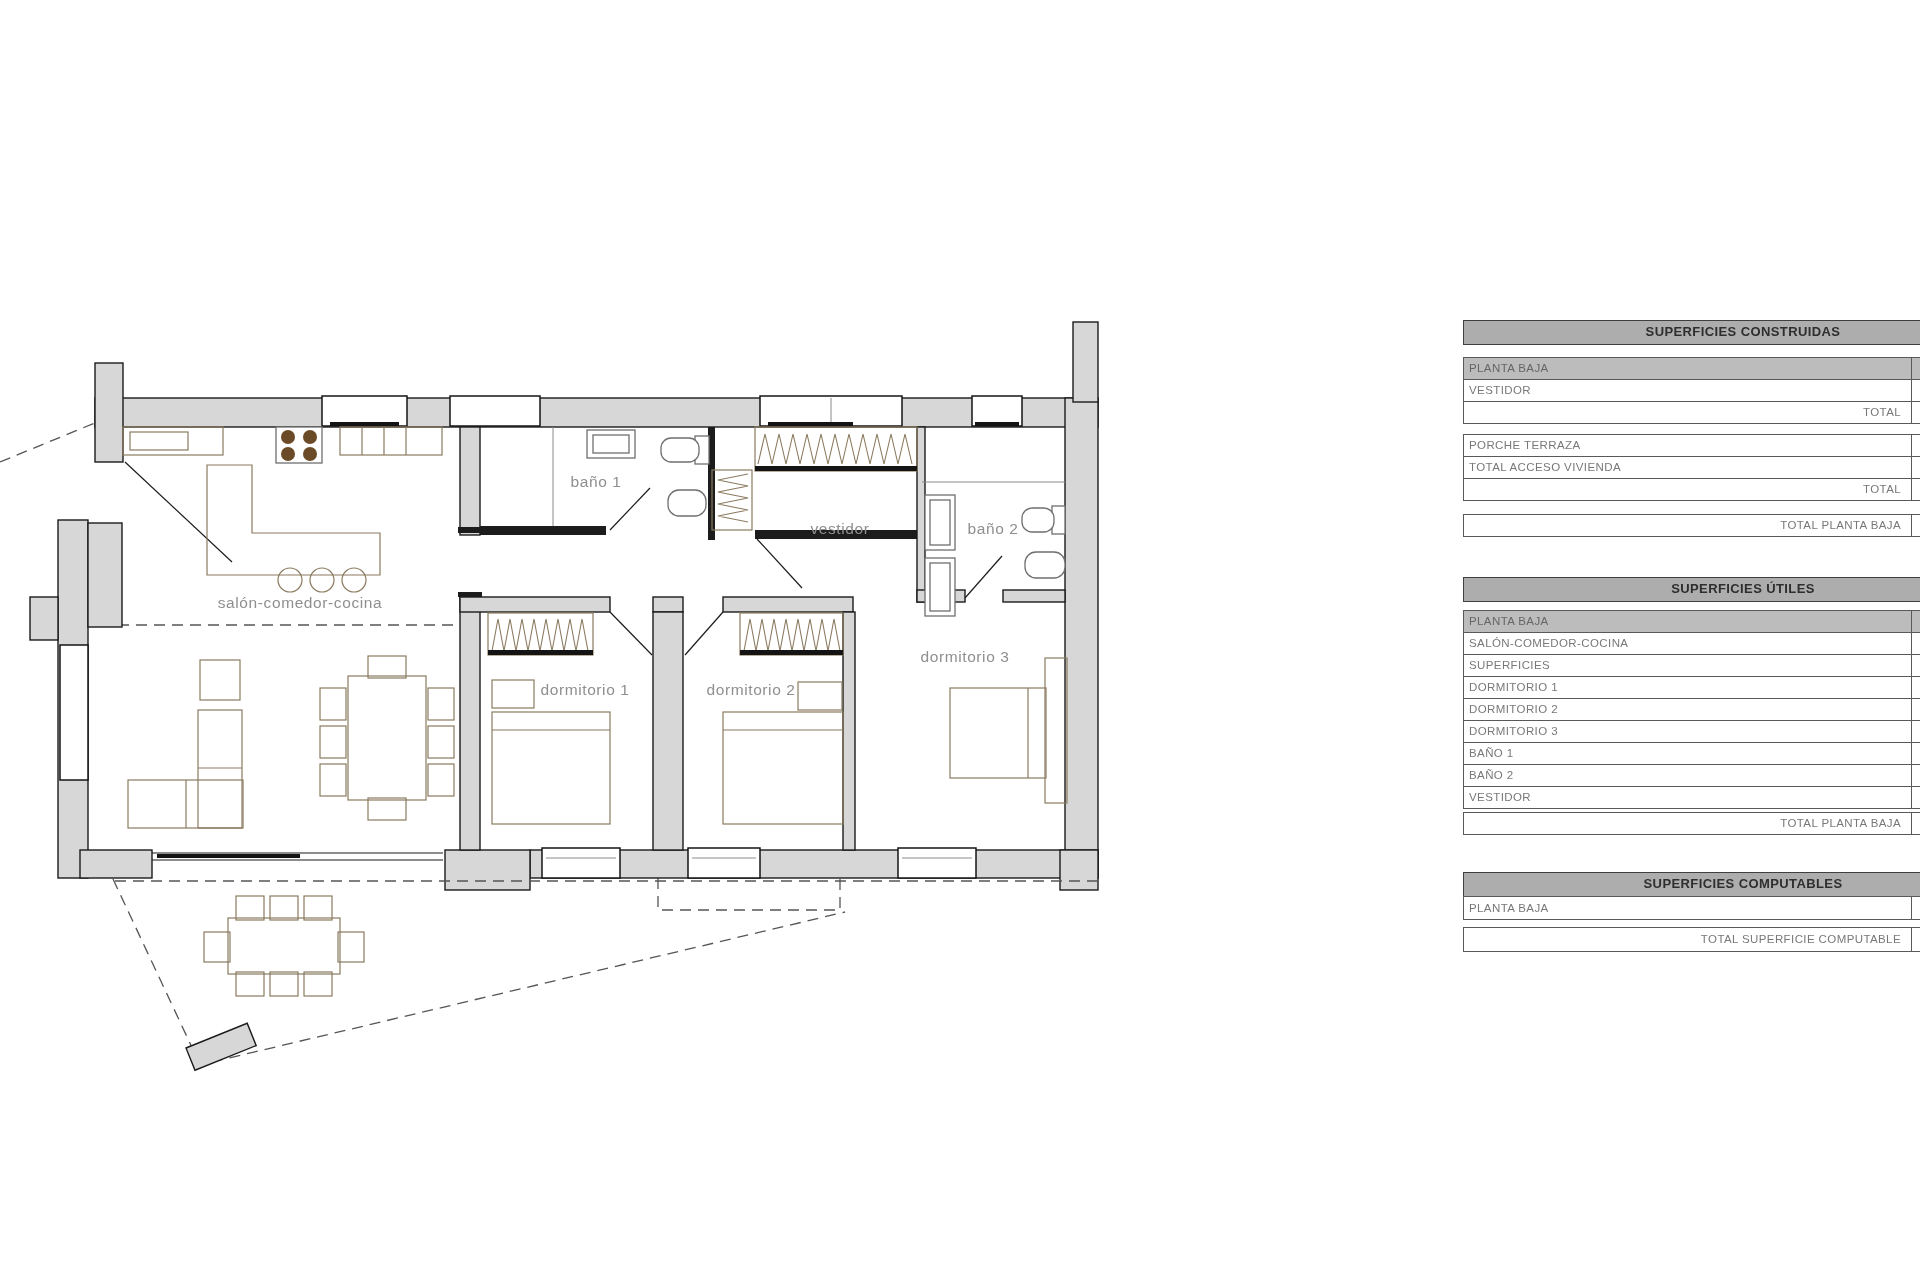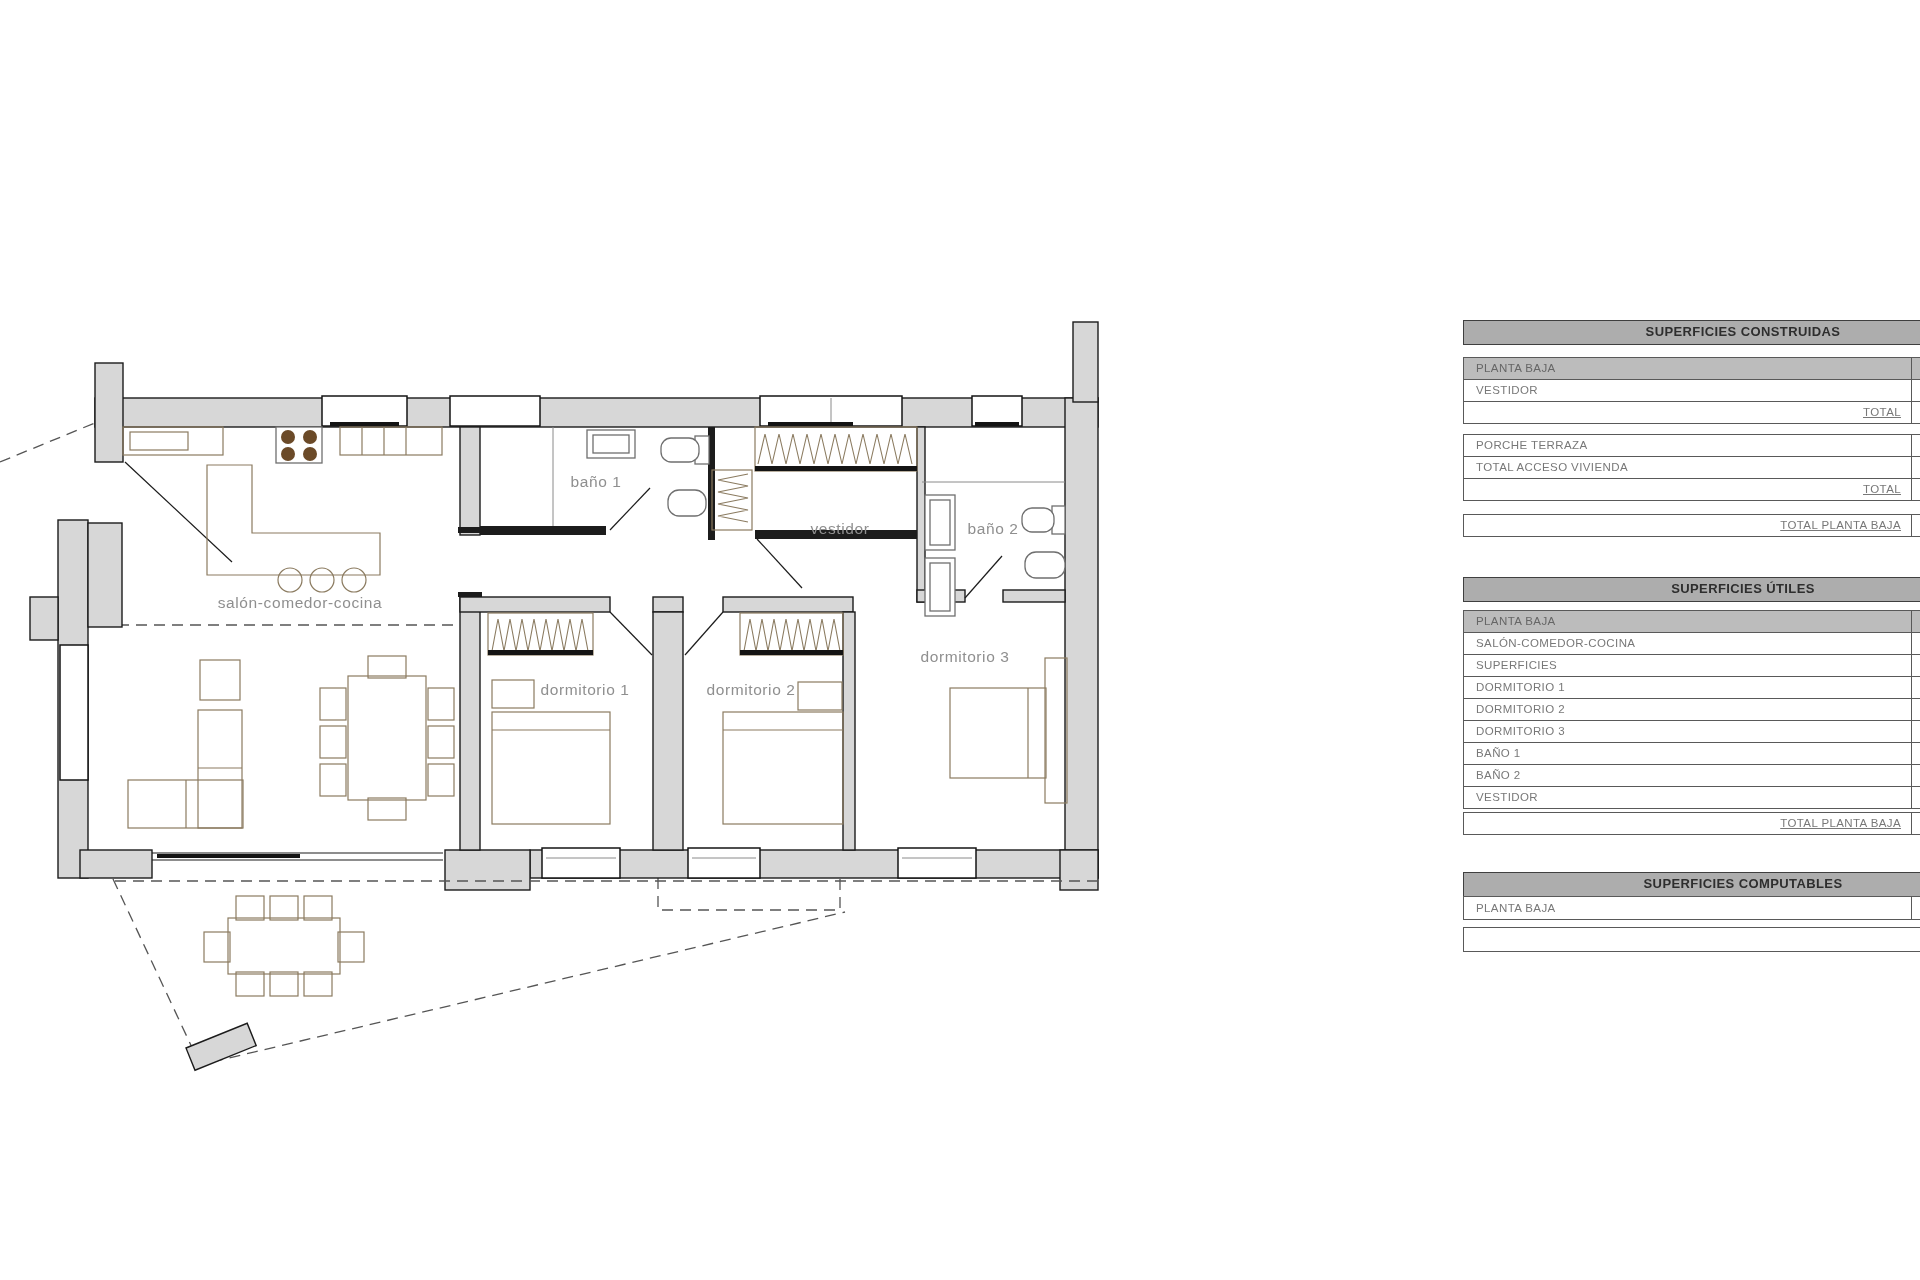--- a/index.html
+++ b/index.html
@@ -14,26 +14,26 @@
     text-align:center;font-weight:bold;font-size:13px;color:#2e2e2e;
     letter-spacing:.4px;line-height:22px;
   }
   .row{
     display:flex;height:23px;box-sizing:border-box;border:1px solid #595959;
     margin-top:-1px;background:#ffffff;
   }
   .row .lbl{
     width:448px;box-sizing:border-box;border-right:1px solid #595959;
     font-size:11.5px;color:#787878;letter-spacing:.4px;line-height:21px;
-    padding-left:12px;white-space:nowrap;overflow:hidden;
+    padding-left:5px;white-space:nowrap;overflow:hidden;
   }
   .row .val{flex:1;}
   .row.gray{background:#bcbcbc;}
   .row.gray .lbl{color:#666666;}
-  .row.right .lbl{text-align:right;padding-right:10px;text-decoration:underline;}
+  .row.right .lbl{text-align:right;padding-right:10px;}
   .spacer{border:none;background:transparent;margin-top:0;}
   .sp9{height:9px;}.sp11{height:11px;}.sp13{height:13px;}.sp14{height:14px;}
   .sp4{height:4px;}.sp8{height:8px;}
   
   #plan{position:absolute;left:0;top:0;}
   .wall{fill:#d7d7d7;stroke:#1c1c1c;stroke-width:1.4;}
   .blackwall{fill:#1c1c1c;stroke:none;}
   .win{fill:#ffffff;stroke:#141414;stroke-width:1.5;}
   .sill{fill:#141414;stroke:none;}
   .furn{fill:none;stroke:#8b7b60;stroke-width:1.2;}
@@ -324,15 +324,16 @@
 </div>
 
 <div class="tbl" style="top:872px">
   <div class="tbl-header">SUPERFICIES COMPUTABLES</div>
   <div class="row" style="height:24px">
     <div class="lbl" style="line-height:22px">PLANTA BAJA</div>
       <div class="val"></div>
   </div>
   <div class="spacer sp8"></div>
   <div class="row right" style="height:25px">
+    <div class="lbl" style="line-height:23px">TOTAL SUPERFICIE COMPUTABLE</div>
       <div class="val"></div>
   </div>
 </div>
 
 </body></html>

